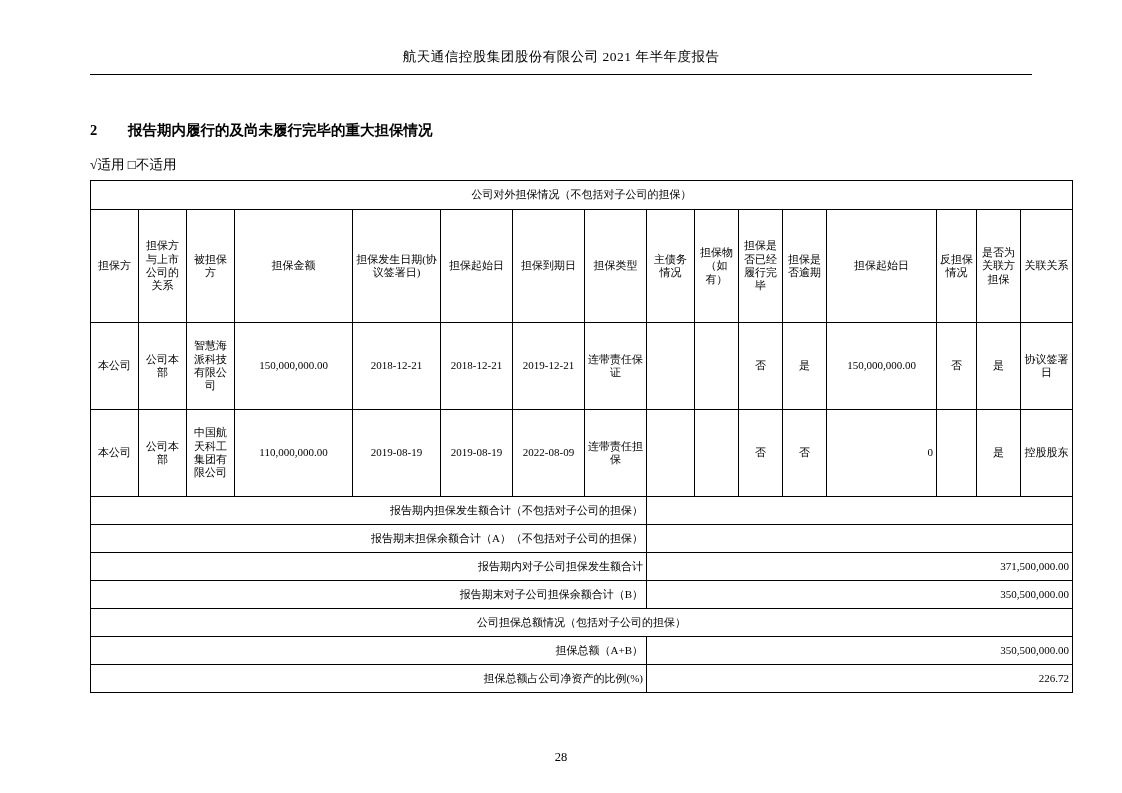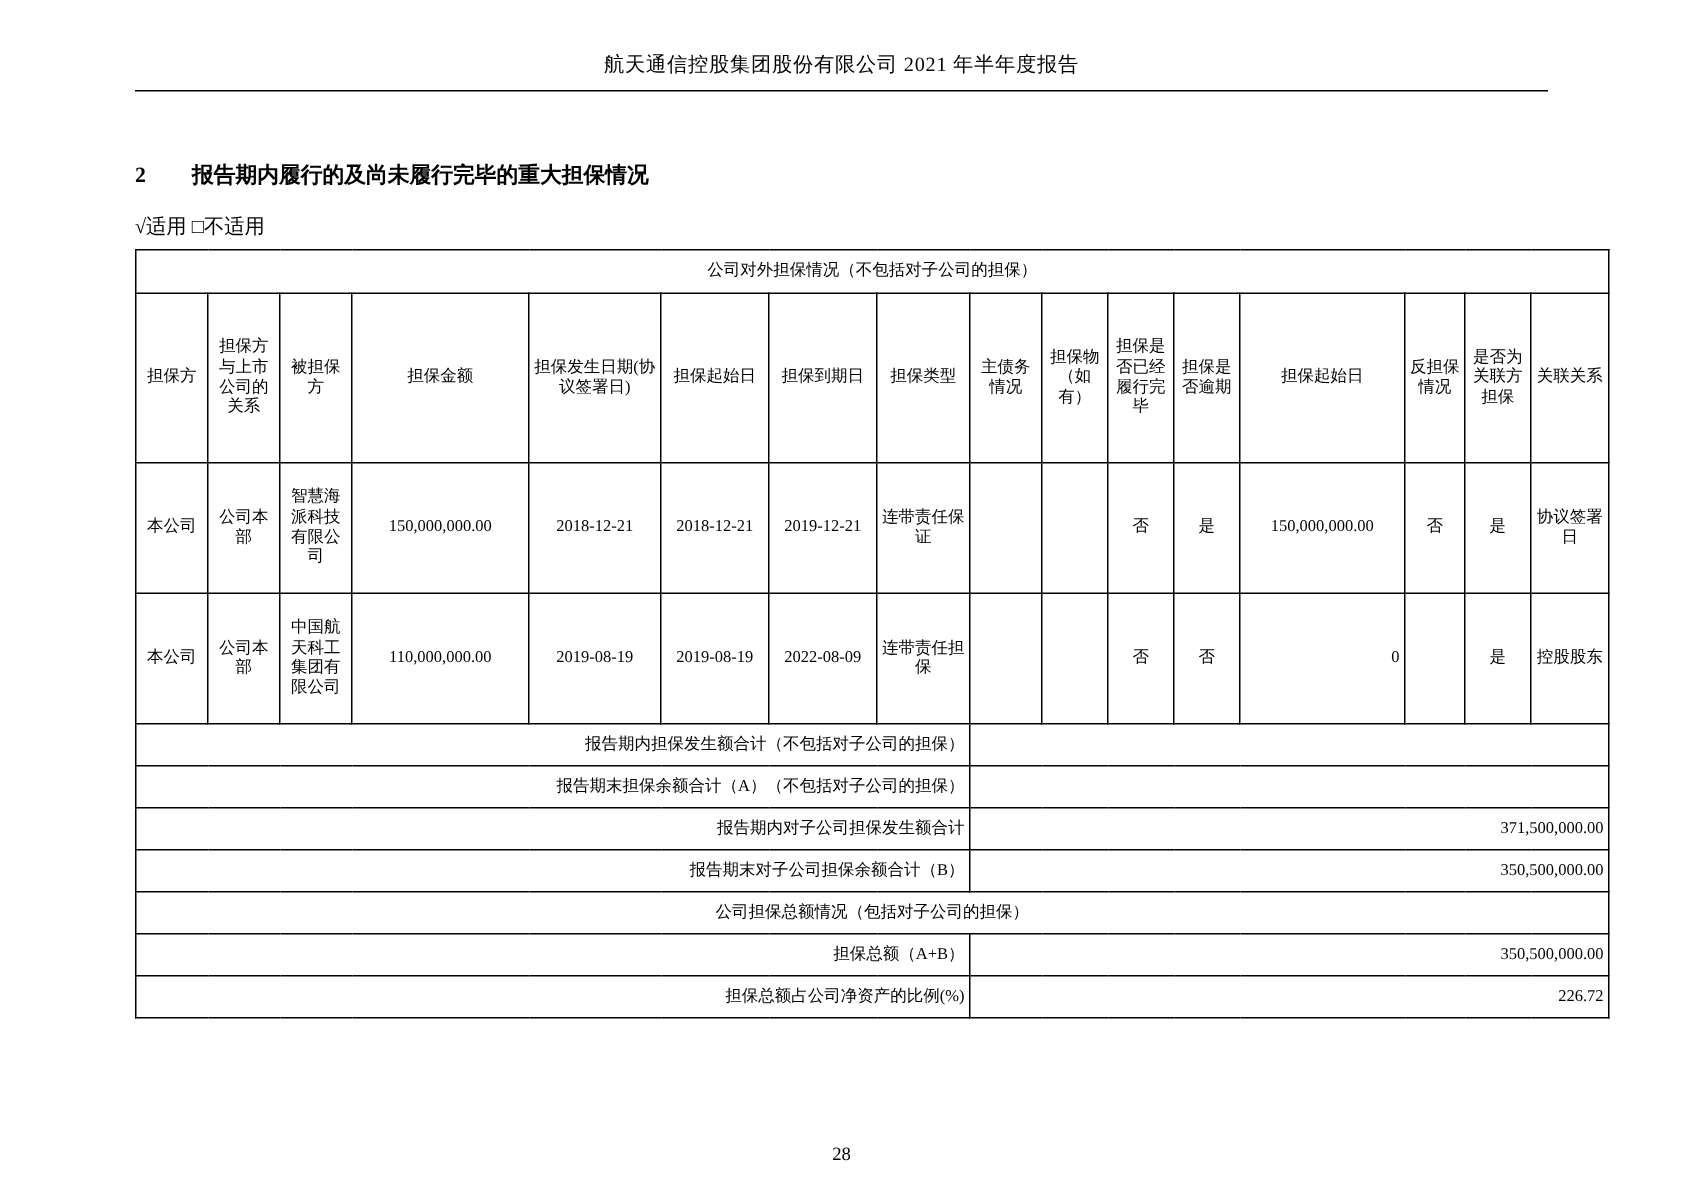--- a/index.html
+++ b/index.html
@@ -18,21 +18,21 @@
   .page {
     position: relative;
     width: 1122px;
     height: 793px;
     box-sizing: border-box;
     padding: 0 90px;
   }
   .header {
     text-align: center;
     font-size: 13.5px;
-    padding-top: 34px;
+    padding-top: 48px;
     letter-spacing: 0.5px;
   }
   .header-rule {
     border-bottom: 1px solid #000;
     margin-top: 8px;
   }
   .section-title {
     margin-top: 46px;
     font-size: 14.5px;
     font-weight: bold;
@@ -80,21 +80,21 @@
     height: 24px;
   }
   .data-row td {
     height: 82px;
   }
   .sum-row td {
     height: 23px;
   }
   .pagenum {
     position: absolute;
-    bottom: 16px;
+    bottom: 28px;
     left: 0;
     width: 1122px;
     text-align: center;
     font-size: 12.5px;
   }
   .nowrap { white-space: nowrap; }
 </style>
 </head>
 <body>
 

